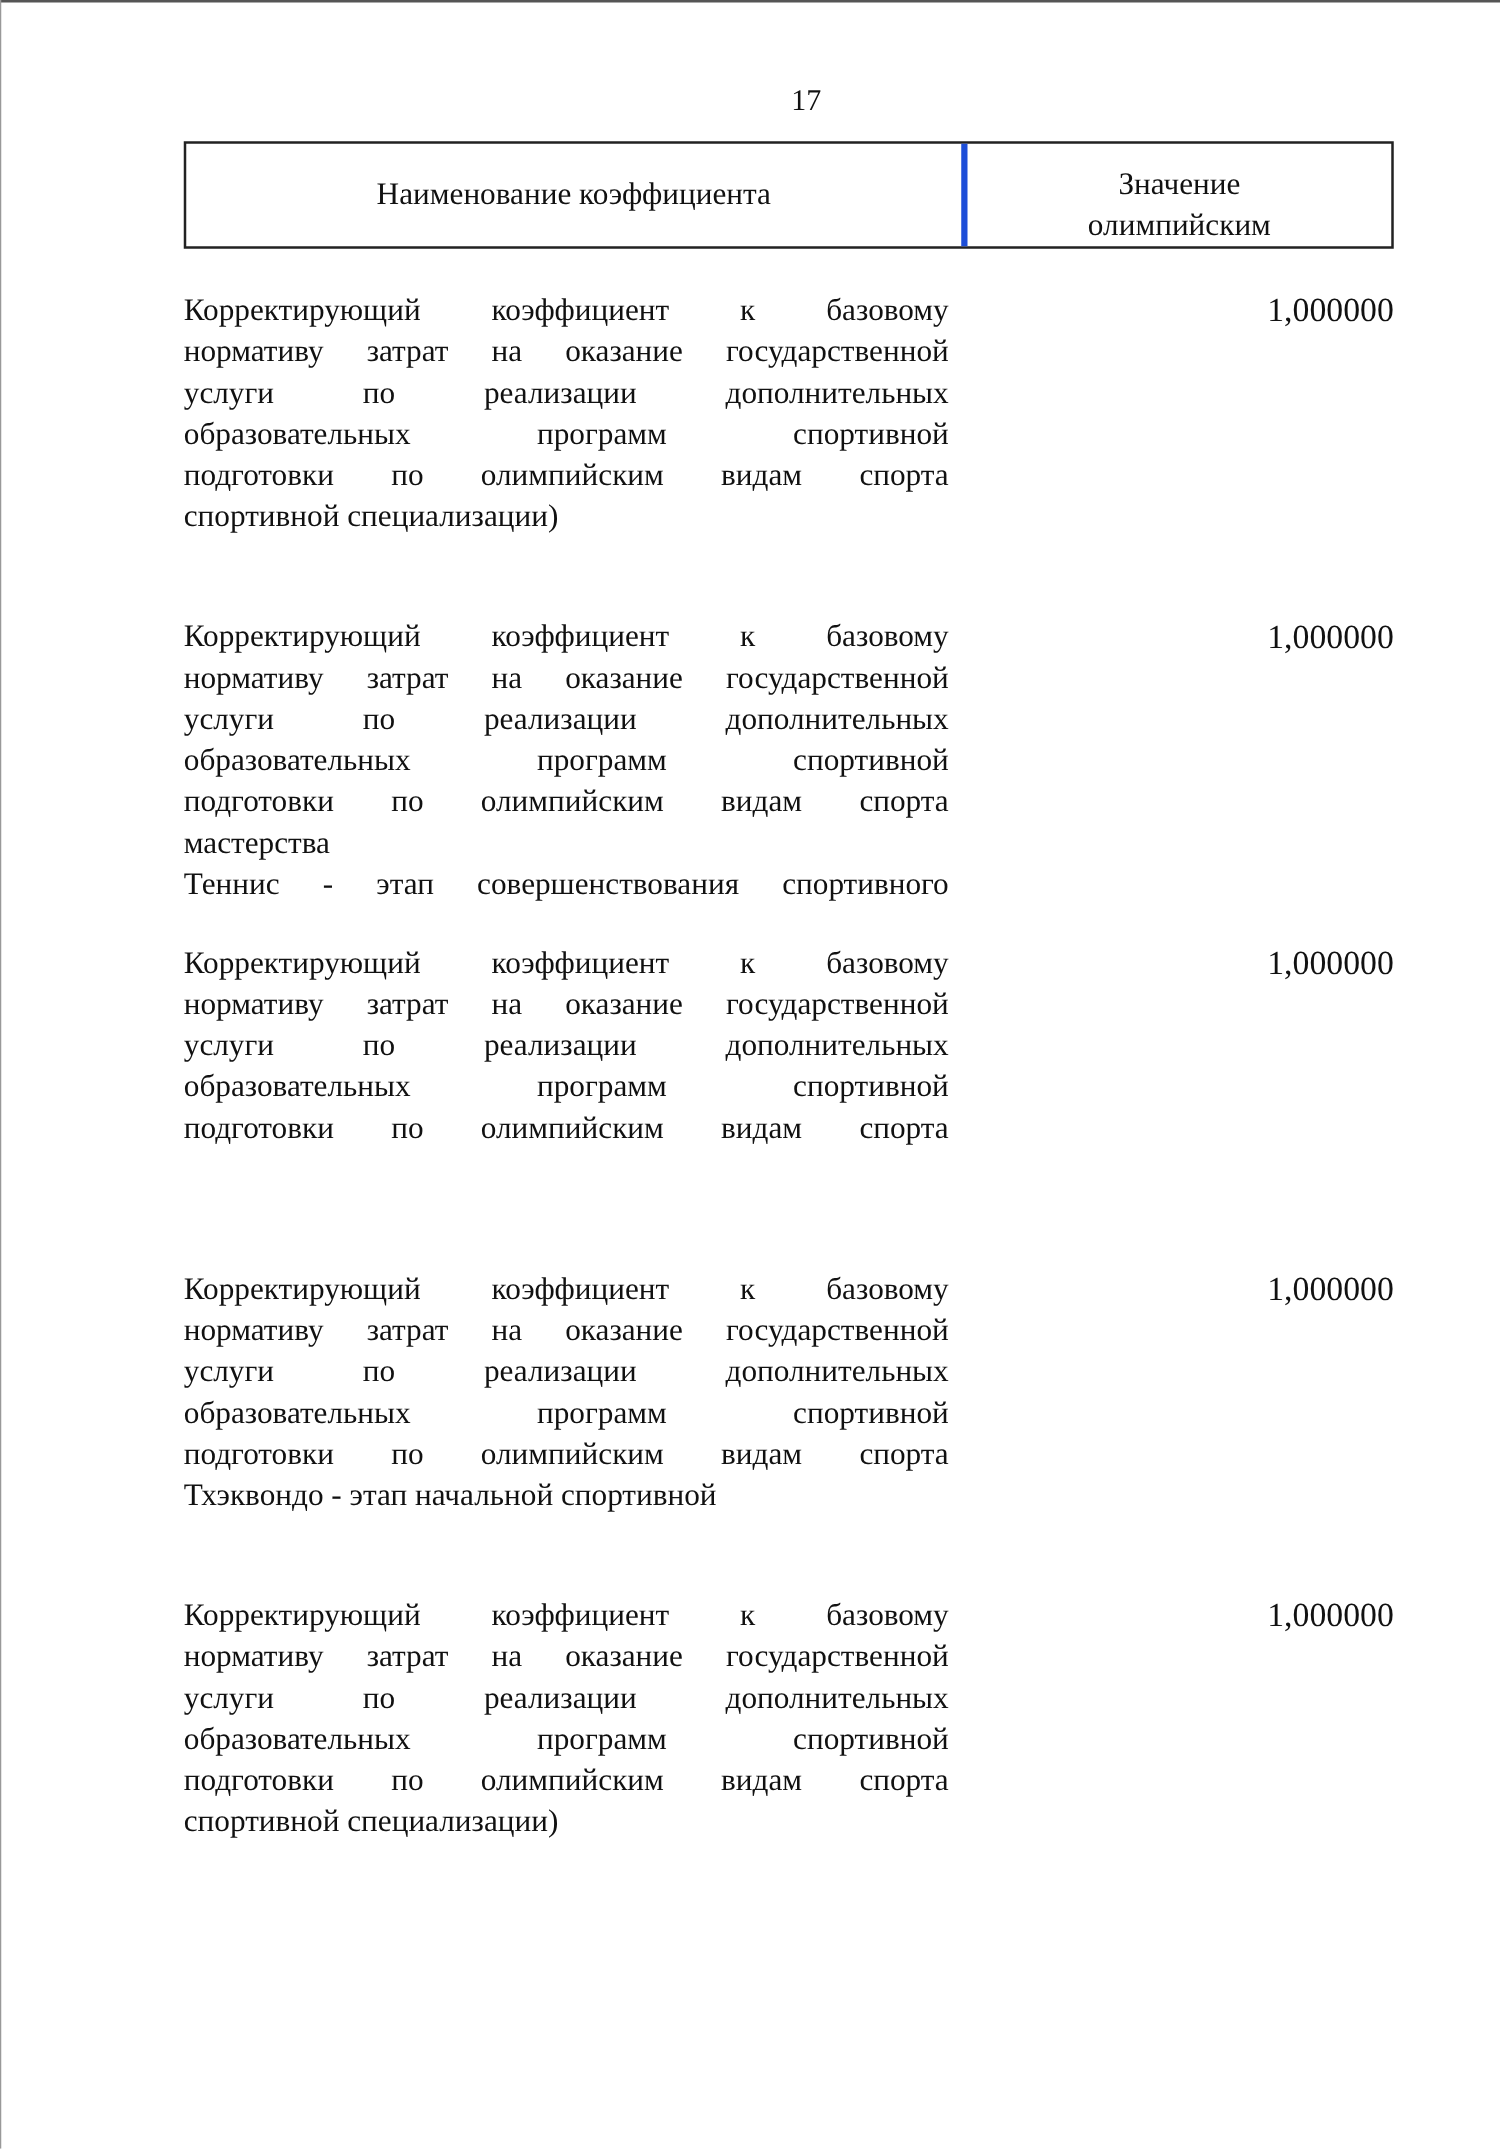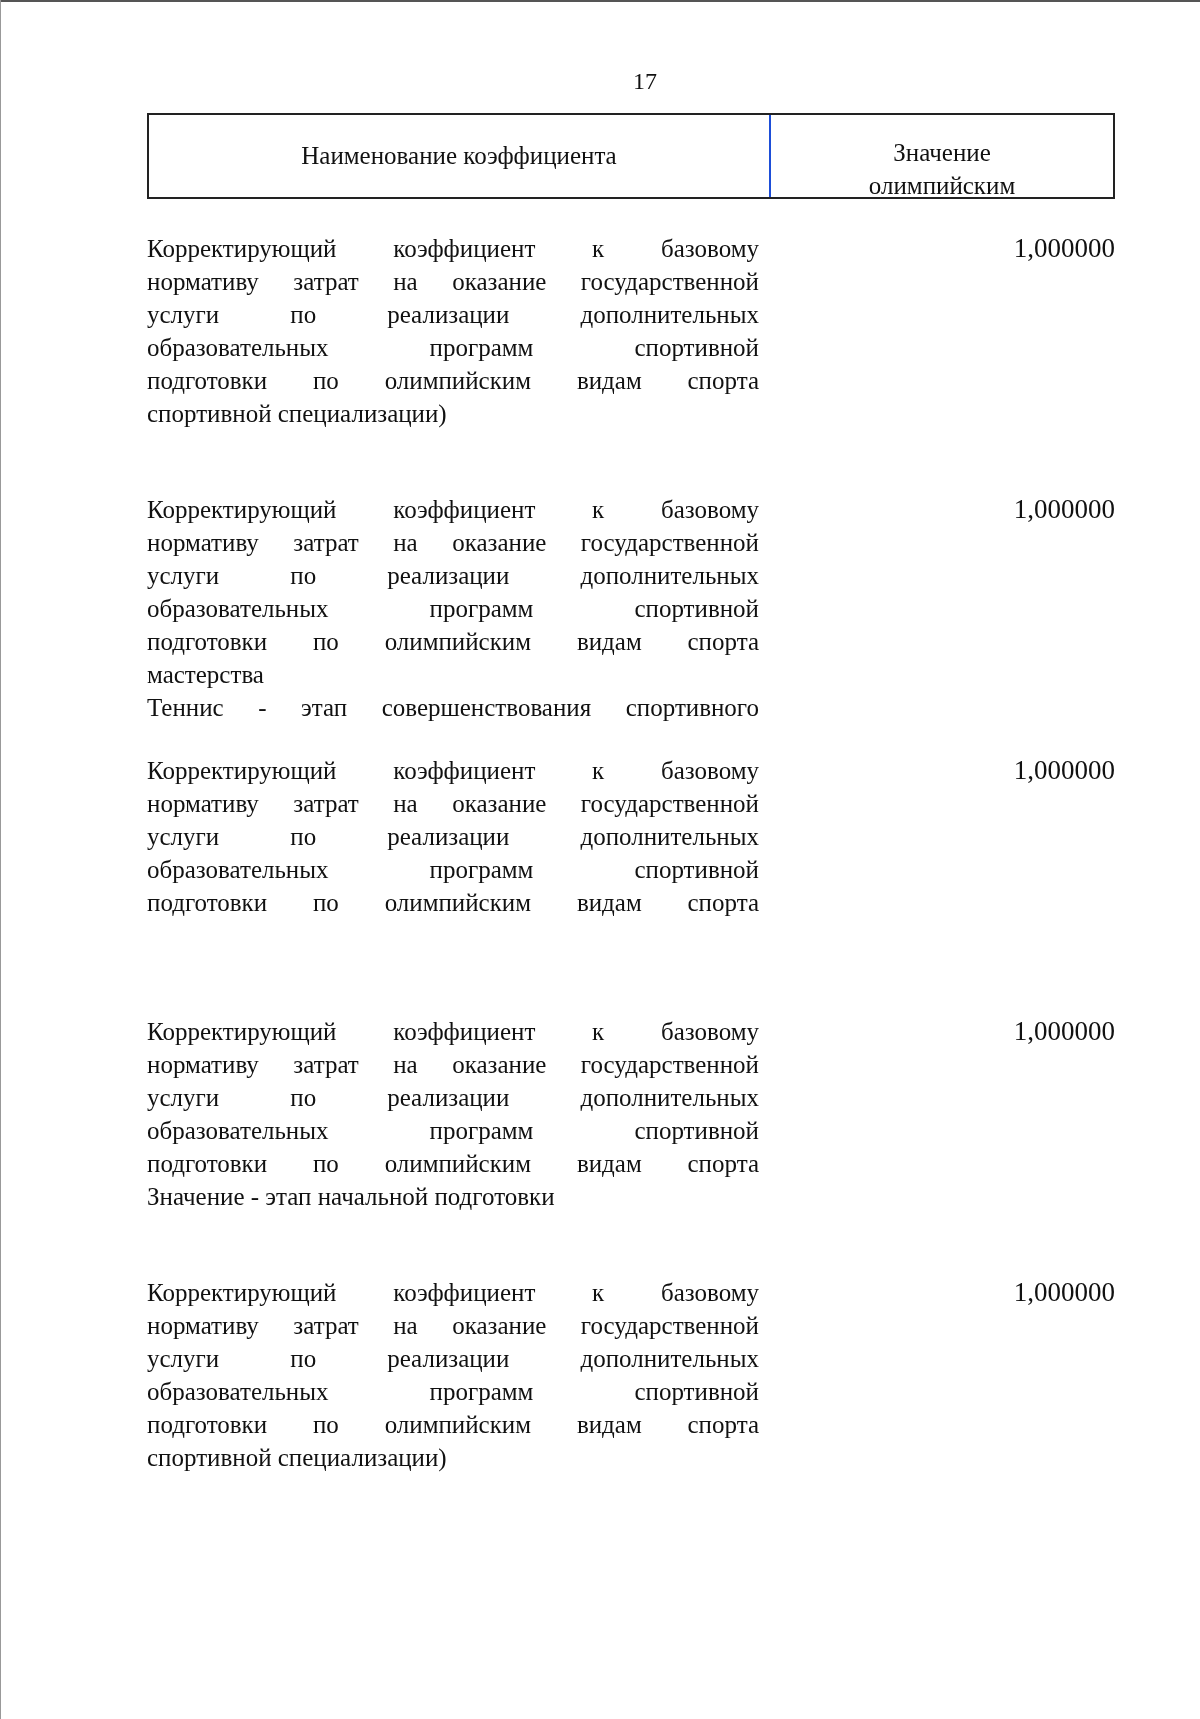--- a/index.html
+++ b/index.html
@@ -3,22 +3,22 @@
 <meta charset="utf-8">
 <style>
   html, body { margin: 0; padding: 0; background: #ffffff; }
   body { width: 1200px; height: 1719px; position: relative; overflow: hidden;
          font-family: "Liberation Serif", "DejaVu Serif", serif; color: #111; }
   .topline { position: absolute; left: 0; top: 0; width: 1200px; height: 2px; background: #555; }
   .leftline { position: absolute; left: 0; top: 0; width: 1px; height: 1719px; background: #999; }
   .page-number { position: absolute; top: 68px; left: 0; width: 1290px; text-align: center; font-size: 24px; }
   .table { position: absolute; left: 147px; top: 113px; width: 968px; }
   .hdr { display: flex; border: 2px solid #222; height: 86px; box-sizing: border-box; }
-  .hdr .c1 { width: 620px; border-right: 2px solid #1d4ed8; display: flex; align-items: center; justify-content: center; font-size: 25px; }
-  .hdr .c2 { flex: 1; display: flex; align-items: center; justify-content: center; text-align: center; font-size: 25px; line-height: 33px; margin-top: 26px; }
+  .hdr .c1 { width: 620px; border-right: 5px solid #1d4ed8; display: flex; align-items: center; justify-content: center; font-size: 25px; }
+  .hdr .c2 { flex: 1; display: flex; align-items: flex-end; justify-content: center; text-align: center; font-size: 25px; line-height: 33px; margin-top: 26px; }
   .row { display: flex; position: absolute; left: 0; width: 968px; margin-top: 27px; }
   .row .name { width: 612px; font-size: 25px; line-height: 33px; text-align: justify; text-align-last: left; }
   .row .name span.l { display: block; text-align: justify; text-align-last: justify; }
   .row .name span.l.last { text-align-last: left; }
   .row .val { flex: 1; text-align: right; font-size: 27px; line-height: 33px; padding-left: 8px; }
 </style>
 </head>
 <body>
 
 <div class="topline"></div>
@@ -70,21 +70,21 @@
       </div>
     <div class="val">1,000000</div>
   </div>
   <div class="row" style="top:875px">
     <div class="name">
         <span class="l">Корректирующий коэффициент к базовому</span>
         <span class="l">нормативу затрат на оказание государственной</span>
         <span class="l">услуги по реализации дополнительных</span>
         <span class="l">образовательных программ спортивной</span>
         <span class="l">подготовки по олимпийским видам спорта</span>
-        <span class="l last">Значение - этап начальной подготовки</span>
+        <span class="l last">Тхэквондо - этап начальной спортивной</span>
       </div>
     <div class="val">1,000000</div>
   </div>
   <div class="row" style="top:1136px">
     <div class="name">
         <span class="l">Корректирующий коэффициент к базовому</span>
         <span class="l">нормативу затрат на оказание государственной</span>
         <span class="l">услуги по реализации дополнительных</span>
         <span class="l">образовательных программ спортивной</span>
         <span class="l">подготовки по олимпийским видам спорта</span>

